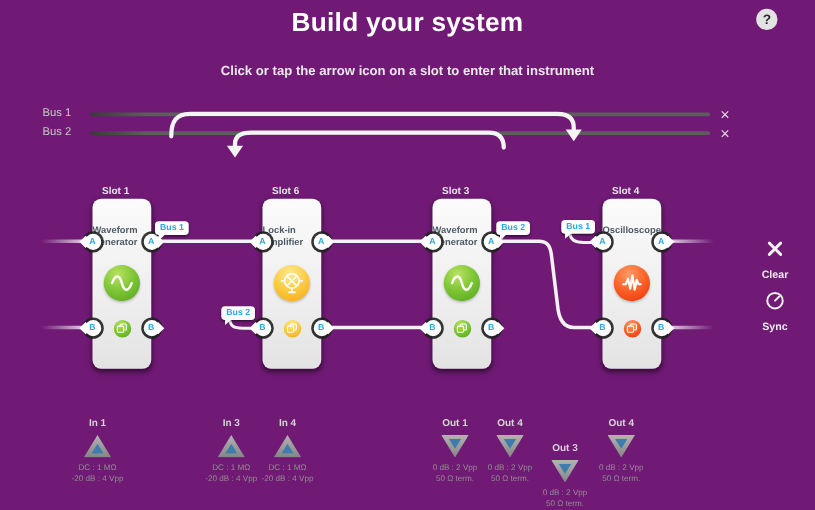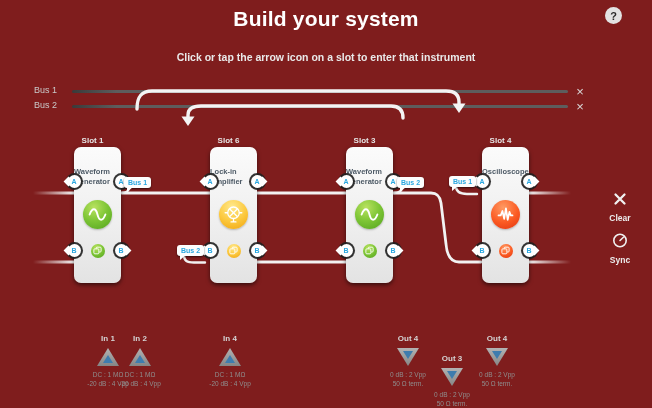--- a/index.html
+++ b/index.html
@@ -1,17 +1,17 @@
 <!DOCTYPE html>
 <html><head>
 <meta charset="utf-8">
 <style>
   html,body{margin:0;padding:0;}
   body{background:#111;font-family:"Liberation Sans","DejaVu Sans",sans-serif;}
-  #app{position:relative;width:652px;height:408px;background:#7f1d1d;overflow:hidden;
+  #app{position:relative;width:652px;height:408px;background:#701a75;overflow:hidden;
        -webkit-font-smoothing:antialiased;}
 
   
   .title{position:absolute;top:7px;left:0;width:652px;text-align:center;
          color:#ffffff;font-size:21px;font-weight:600;letter-spacing:.2px;}
   .subtitle{position:absolute;top:51px;left:0;width:652px;text-align:center;
             color:#e9e9e9;font-size:10.5px;font-weight:600;}
   .help-btn{position:absolute;top:7px;left:605px;width:17px;height:17px;border-radius:50%;
             background:#e3e3e3;color:#2b2b2b;font-size:11px;font-weight:700;
             display:flex;align-items:center;justify-content:center;cursor:pointer;}
@@ -20,21 +20,21 @@
   .bus-label{position:absolute;left:34px;width:34px;color:#c9c9c9;font-size:9px;line-height:11px;}
   .bus-line{position:absolute;left:72px;width:496px;height:3px;border-radius:2px;
             background:linear-gradient(90deg,#3a3a3a 0%,#5d5d5d 9%,#5d5d5d 100%);}
   .bus-close{position:absolute;left:573px;width:14px;height:14px;color:#d9d9d9;font-size:13px;
              line-height:13px;text-align:center;cursor:pointer;font-weight:400;}
 
   
   svg.wires{position:absolute;left:0;top:0;z-index:1;pointer-events:none;}
 
   
-  .slot{position:absolute;top:134px;width:37px;}
+  .slot{position:absolute;top:146px;width:37px;}
   .slot-label{height:13px;line-height:13px;text-align:center;color:#e6e6e6;
               font-size:8px;font-weight:700;}
   .card{position:relative;width:47px;height:136px;border-radius:7px;z-index:2;
         background:linear-gradient(180deg,#fbfbfb 0%,#efefef 55%,#e3e3e3 100%);
         box-shadow:0 2px 4px rgba(0,0,0,.55);cursor:pointer;}
   .card-name{padding-top:20px;color:#4d5a66;font-size:7.5px;
              line-height:9.5px;font-weight:700;}
   .icon-main{position:absolute;left:9px;top:53px;width:29px;height:29px;border-radius:50%;
              display:flex;align-items:center;justify-content:center;
              box-shadow:0 1px 2px rgba(0,0,0,.25);}
@@ -268,51 +268,61 @@
   </div>
   <div class="action" style="top:192px;">
     <span class="glyph">
       <svg width="14" height="14" viewBox="0 0 14 14">
         <path d="M2.5,2.5 L11.5,11.5 M11.5,2.5 L2.5,11.5" stroke="#f0f0f0" stroke-width="2.3" stroke-linecap="round"></path>
       </svg>
     </span>
     <div class="lbl">Clear</div>
   </div>
 
-  <div class="io-group" style="left:84px;">
+  <div class="io-group" style="left:54px;">
     <div class="io-label">In 1</div>
     <div class="tri up">
         <div class="arrow"></div>
       </div>
     <div class="io-specs">
       <div>DC : 1 MΩ</div>
       <div>-20 dB : 4 Vpp</div>
     </div>
   </div>
-  <div class="io-group" style="left:116px;">
-    <div class="io-label">In 2</div>
+  <div class="io-group" style="left:161px;">
+    <div class="io-label">In 3</div>
     <div class="tri up">
         <div class="arrow"></div>
       </div>
     <div class="io-specs">
       <div>DC : 1 MΩ</div>
       <div>-20 dB : 4 Vpp</div>
     </div>
   </div>
   <div class="io-group" style="left:206px;">
     <div class="io-label">In 4</div>
     <div class="tri up">
         <div class="arrow"></div>
       </div>
     <div class="io-specs">
       <div>DC : 1 MΩ</div>
       <div>-20 dB : 4 Vpp</div>
     </div>
   </div>
 
+  <div class="io-group" style="left:340px;">
+    <div class="io-label">Out 1</div>
+    <div class="tri down">
+        <div class="arrow"></div>
+      </div>
+    <div class="io-specs">
+      <div>0 dB : 2 Vpp</div>
+      <div>50 Ω term.</div>
+    </div>
+  </div>
   <div class="io-group" style="left:384px;">
     <div class="io-label">Out 4</div>
     <div class="tri down">
         <div class="arrow"></div>
       </div>
     <div class="io-specs">
       <div>0 dB : 2 Vpp</div>
       <div>50 Ω term.</div>
     </div>
   </div>

